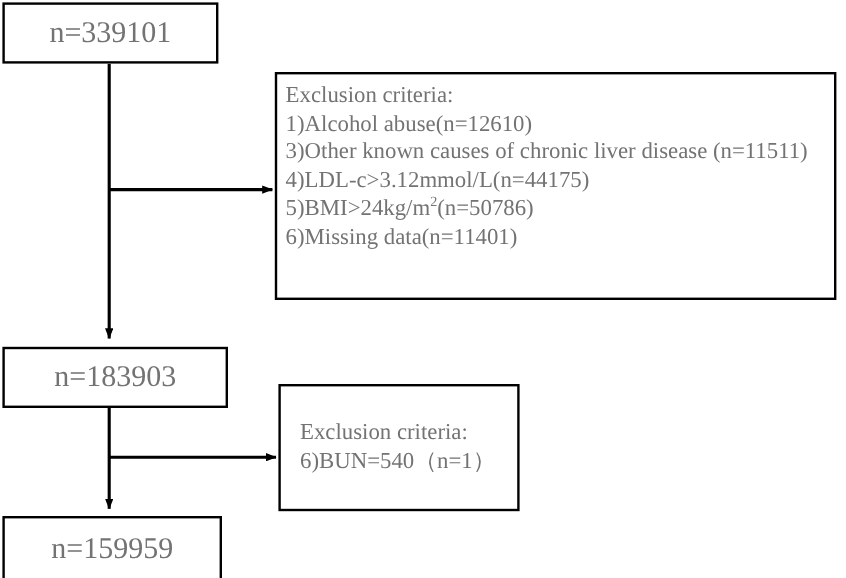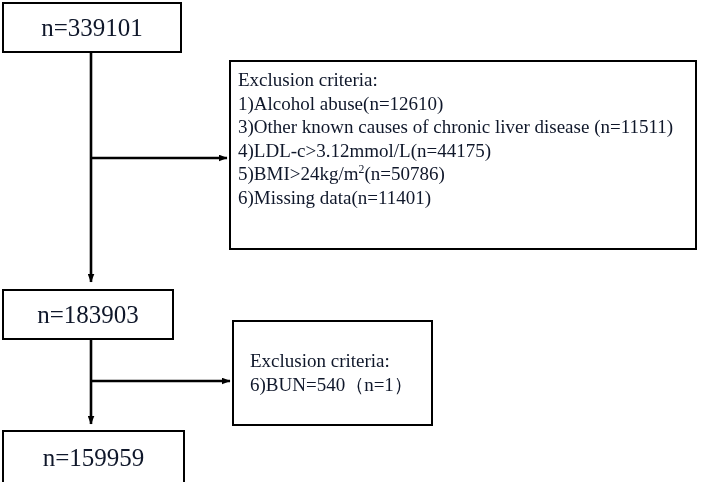--- a/index.html
+++ b/index.html
@@ -6,21 +6,21 @@
     margin: 0;
     padding: 0;
     background: #ffffff;
   }
   #flowchart {
     position: relative;
     width: 705px;
     height: 482px;
     background: #ffffff;
     font-family: "Liberation Serif", "DejaVu Serif", serif;
-    color: #0f172a;
+    color: #737373;
     overflow: hidden;
   }
   .node-box {
     position: absolute;
     box-sizing: border-box;
     border: 2px solid #000000;
     background: #ffffff;
   }
   
   .count-box {
@@ -28,21 +28,21 @@
     align-items: center;
     justify-content: center;
   }
   .count-label {
     font-size: 25px;
     line-height: 1;
     letter-spacing: 0px;
     white-space: nowrap;
   }
   #box-total       { left: 2px;  top: 2px;   width: 180px; height: 51px; }
-  #box-after-first { left: 2px;  top: 289px; width: 172px; height: 51px; }
+  #box-after-first { left: 2px;  top: 289px; width: 188px; height: 51px; }
   #box-final       { left: 2px;  top: 430px; width: 183px; height: 54px; }
 
   
   .excl-box {
     padding: 6px 0 6px 7px;
   }
   #box-exclusion-1 { left: 229px; top: 60px;  width: 468px; height: 190px; }
   #box-exclusion-2 { left: 232px; top: 320px; width: 201px; height: 106px;
                      display: flex; flex-direction: column; justify-content: center;
                      padding-left: 16px; }

